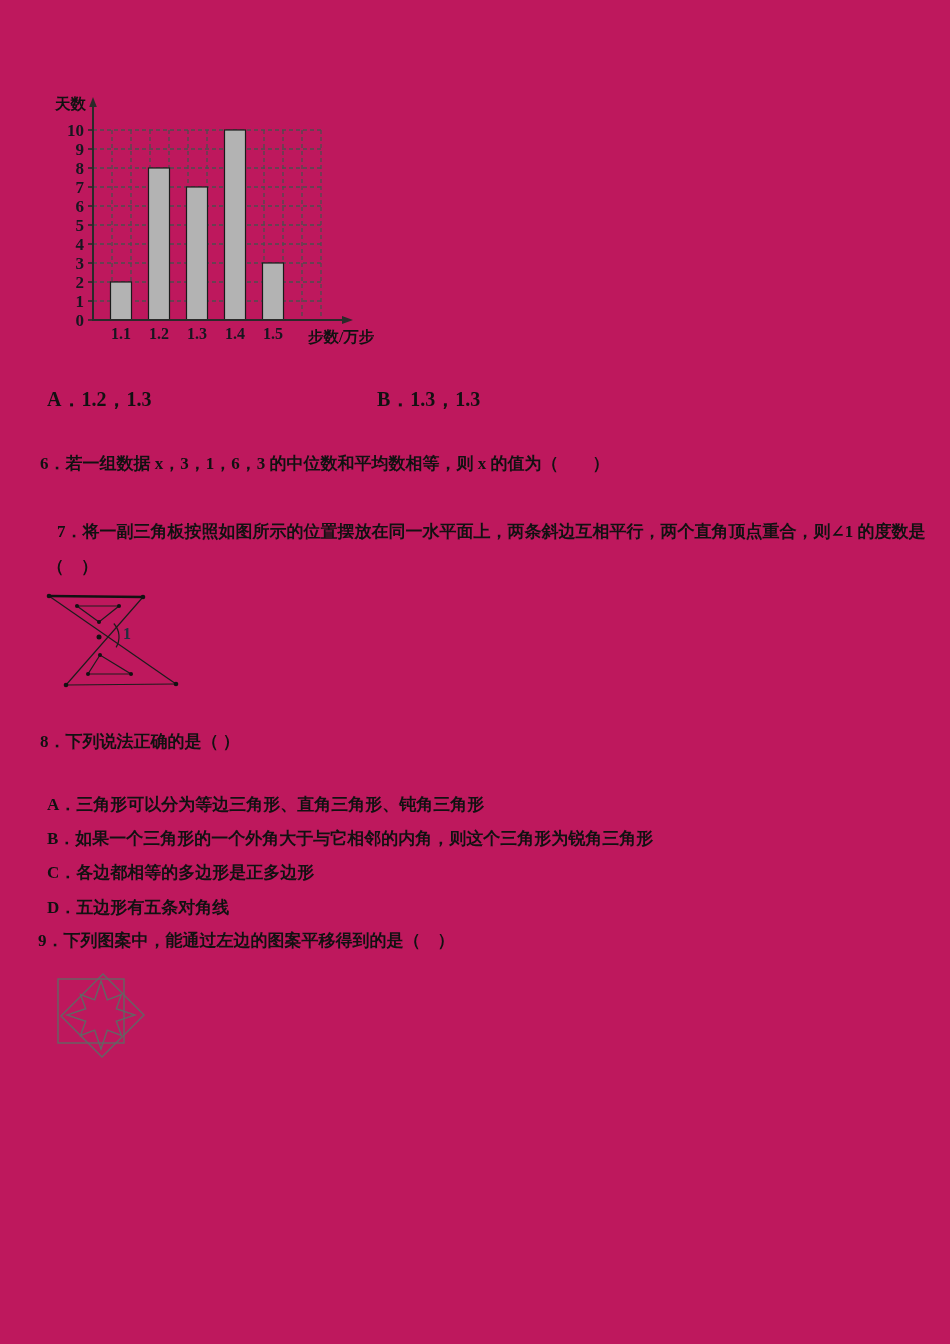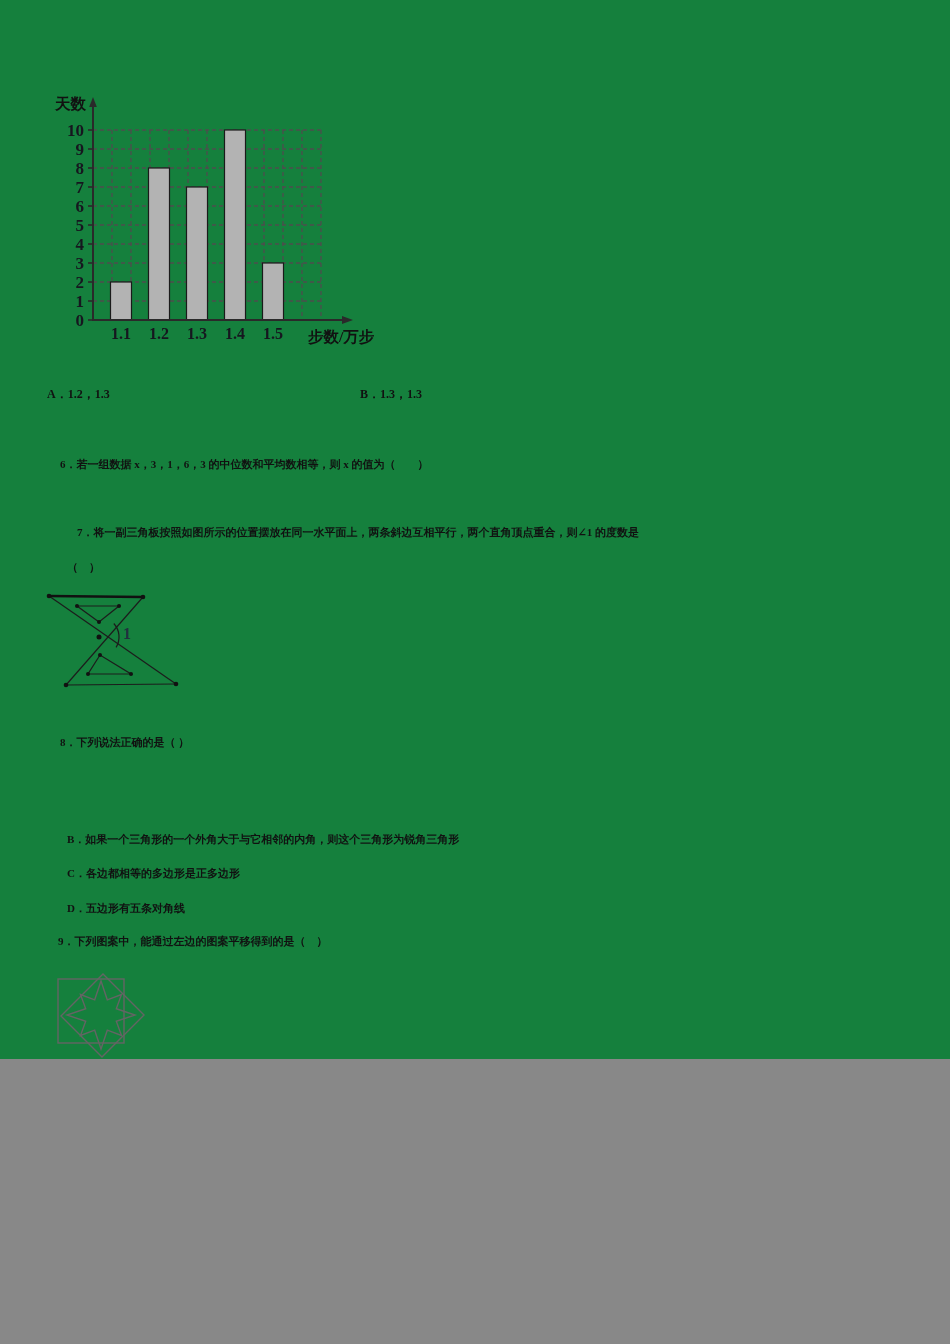--- a/index.html
+++ b/index.html
@@ -1,34 +1,34 @@
 <!DOCTYPE html>
 <html><head>
 <meta charset="utf-8">
 <style>
   html,body{margin:0;padding:0;background:#888;}
   .page{
     position:relative;
-    width:950px;height:1059px;
+    width:950px;height:1344px;
     margin:0 auto;
-    background:#15803d;
+    background:#be185d;
     font-family:"Liberation Serif","DejaVu Serif",serif;
     font-weight:bold;
     color:#111;
     overflow:hidden;
   }
   .abs{position:absolute;white-space:nowrap;}
-  .qtext{font-size:11px;line-height:20px;margin-left:20px;}
+  .qtext{font-size:17px;line-height:20px;}
   .optrow{position:absolute;left:0;width:950px;height:22px;}
-  .optrow span{position:absolute;font-size:12px;white-space:nowrap;}
+  .optrow span{position:absolute;font-size:20px;white-space:nowrap;}
   .col-a{left:47px;}
   .col-b{left:208px;}
   .col-c{left:377px;}
   .col-d{left:542px;}
-  .col-b2{left:360px;}
+  .col-b2{left:377px;}
   svg{position:absolute;overflow:visible;}
   
   .grid{stroke:#4d4d4d;stroke-width:1.3;stroke-dasharray:4 3;}
   .axis{stroke:#2a2a2a;stroke-width:2;}
   .tick{stroke:#2a2a2a;stroke-width:1.6;}
   .ah{fill:#2a2a2a;}
   .bar{stroke:#1a1a1a;stroke-width:1.2;}
   .ylab{font-size:17px;font-weight:bold;fill:#16161f;font-family:"Liberation Serif","DejaVu Serif",serif;}
   .xlab{font-size:16px;font-weight:bold;fill:#16161f;font-family:"Liberation Serif","DejaVu Serif",serif;}
   .axtitle{font-size:15.5px;font-weight:bold;fill:#111;font-family:"Liberation Serif","DejaVu Serif",serif;}
@@ -136,20 +136,21 @@
     <circle class="tri-dot" cx="99" cy="21" r="2"></circle>
     <circle class="tri-dot" cx="79" cy="37" r="2"></circle>
     <circle class="tri-dot" cx="80" cy="70" r="2"></circle>
     <circle class="tri-dot" cx="68" cy="89" r="2"></circle>
     <circle class="tri-dot" cx="111" cy="89" r="2"></circle>
     <text class="tri-label" x="103" y="54">1</text>
   </svg>
 
 
   <div class="abs qtext" style="left:40px;top:732px;">8．下列说法正确的是（ ）</div>
+  <div class="abs qtext" style="left:47px;top:795px;">A．三角形可以分为等边三角形、直角三角形、钝角三角形</div>
   <div class="abs qtext" style="left:47px;top:863px;">C．各边都相等的多边形是正多边形</div>
   <div class="abs qtext" style="left:47px;top:829px;">B．如果一个三角形的一个外角大于与它相邻的内角，则这个三角形为锐角三角形</div>
   <div class="abs qtext" style="left:47px;top:898px;">D．五边形有五条对角线</div>
 
   <div class="abs qtext" style="left:38px;top:931px;text-align:center;">9．下列图案中，能通过左边的图案平移得到的是（　）</div>
 
   <svg style="left:40px;top:958px;" width="125" height="112" viewBox="0 0 125 112">
     <rect class="star-line" x="18" y="21" width="66" height="64"></rect>
     <polygon class="star-line" points="63,16 104,57 62,99 21,58"></polygon>
     <polygon class="star-line" points="61,23 67.3,41.8 81.5,36.5 76.3,50.7 95,57 76.3,63.3 81.5,77.5 67.3,72.2 61,91 54.7,72.2 40.5,77.5 45.7,63.3 27,57 45.7,50.7 40.5,36.5 54.7,41.8"></polygon>

